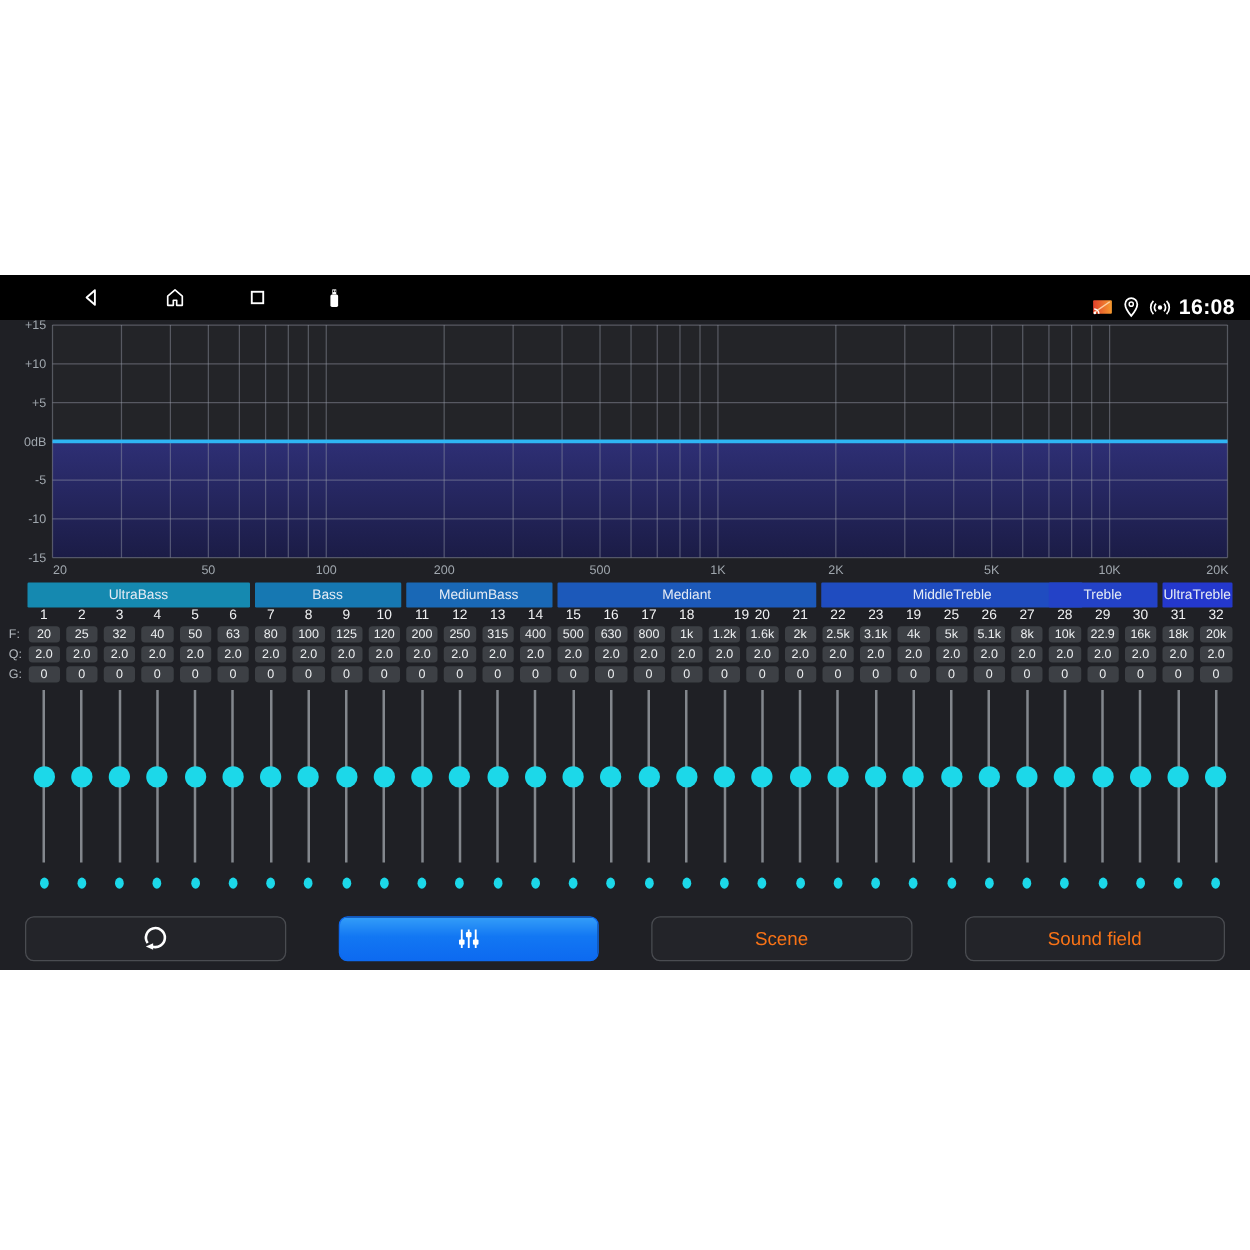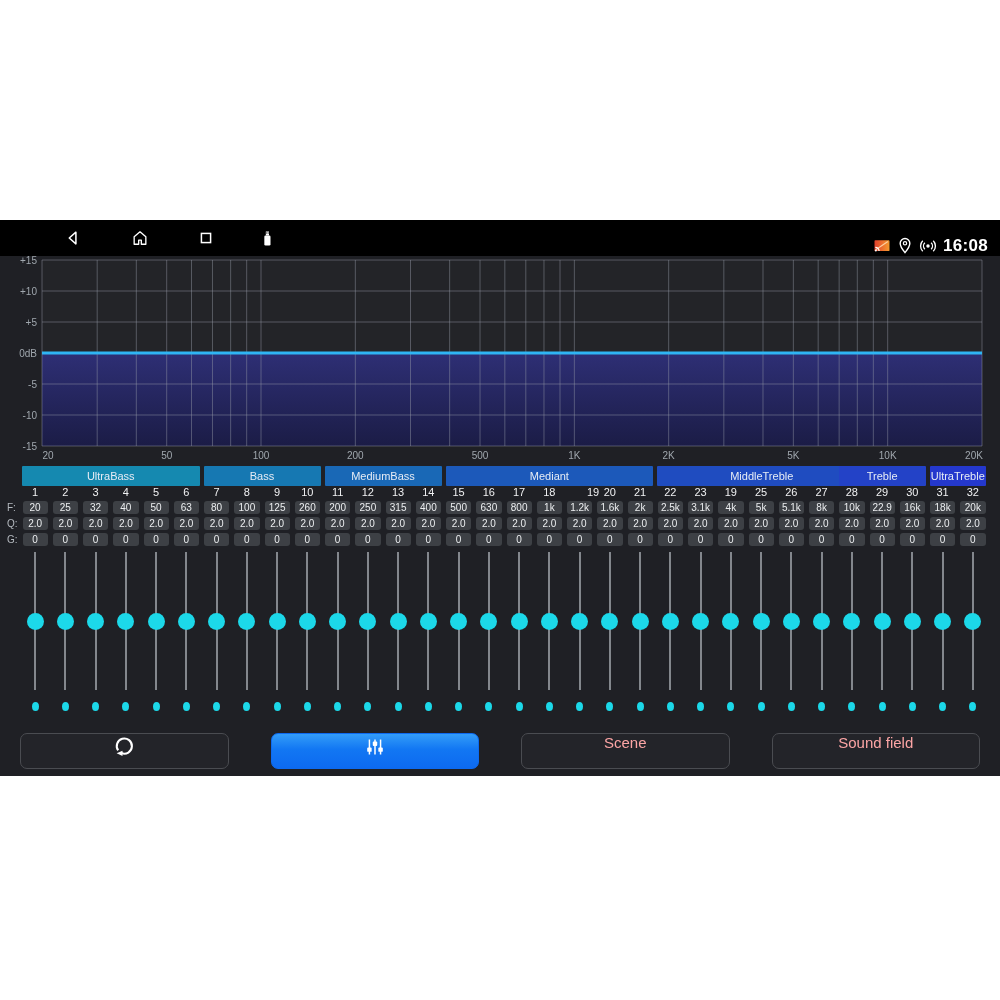--- a/index.html
+++ b/index.html
@@ -41,22 +41,22 @@
   .slider-knob { position:absolute; width:17px; height:17px; border-radius:50%; background:#1cd8e9; }
 
   
   #dots { position:absolute; left:0; top:481px; width:1000px; height:12px; }
   .dot { position:absolute; top:1px; width:7px; height:9px; border-radius:50%; background:#1cd8e9; }
 
   
   .button-bar { position:absolute; left:0; top:513px; width:1000px; height:36px;
                 display:flex; padding:0 20px; gap:42px; }
   .btn { flex:1; height:36px; border-radius:7px; background:#232429; border:1px solid #4a4c51;
-         display:flex; align-items:flex-start; justify-content:center;
-         color:#fca5a5; font-size:15px; cursor:pointer; }
+         display:flex; align-items:center; justify-content:center;
+         color:#f97316; font-size:15px; cursor:pointer; }
   .btn.active { background:linear-gradient(180deg,#339df8 0%,#1277f3 45%,#0d6af0 100%);
                 border:1px solid #0d6af0; }
   .btn svg { width:26px; height:26px; }
 </style>
 </head>
 <body>
 
 <div class="canvas">
   <div class="screen">
 
@@ -215,21 +215,21 @@
       <span class="row-label">F:</span>
     <span class="chip" style="left: 22.5px; width: 25.25px;">20</span>
         <span class="chip" style="left: 52.75px; width: 25.25px;">25</span>
         <span class="chip" style="left: 83px; width: 25.25px;">32</span>
         <span class="chip" style="left: 113.25px; width: 25.25px;">40</span>
         <span class="chip" style="left: 143.5px; width: 25.25px;">50</span>
         <span class="chip" style="left: 173.75px; width: 25.25px;">63</span>
         <span class="chip" style="left: 204px; width: 25.25px;">80</span>
         <span class="chip" style="left: 234.25px; width: 25.25px;">100</span>
         <span class="chip" style="left: 264.5px; width: 25.25px;">125</span>
-        <span class="chip" style="left: 294.75px; width: 25.25px;">260</span>
+        <span class="chip" style="left: 294.75px; width: 25.25px;">120</span>
         <span class="chip" style="left: 325px; width: 25.25px;">200</span>
         <span class="chip" style="left: 355.25px; width: 25.25px;">250</span>
         <span class="chip" style="left: 385.5px; width: 25.25px;">315</span>
         <span class="chip" style="left: 415.75px; width: 25.25px;">400</span>
         <span class="chip" style="left: 446px; width: 25.25px;">500</span>
         <span class="chip" style="left: 476.25px; width: 25.25px;">630</span>
         <span class="chip" style="left: 506.5px; width: 25.25px;">800</span>
         <span class="chip" style="left: 536.75px; width: 25.25px;">1k</span>
         <span class="chip" style="left: 567px; width: 25.25px;">1.2k</span>
         <span class="chip" style="left: 597.25px; width: 25.25px;">1.6k</span>

